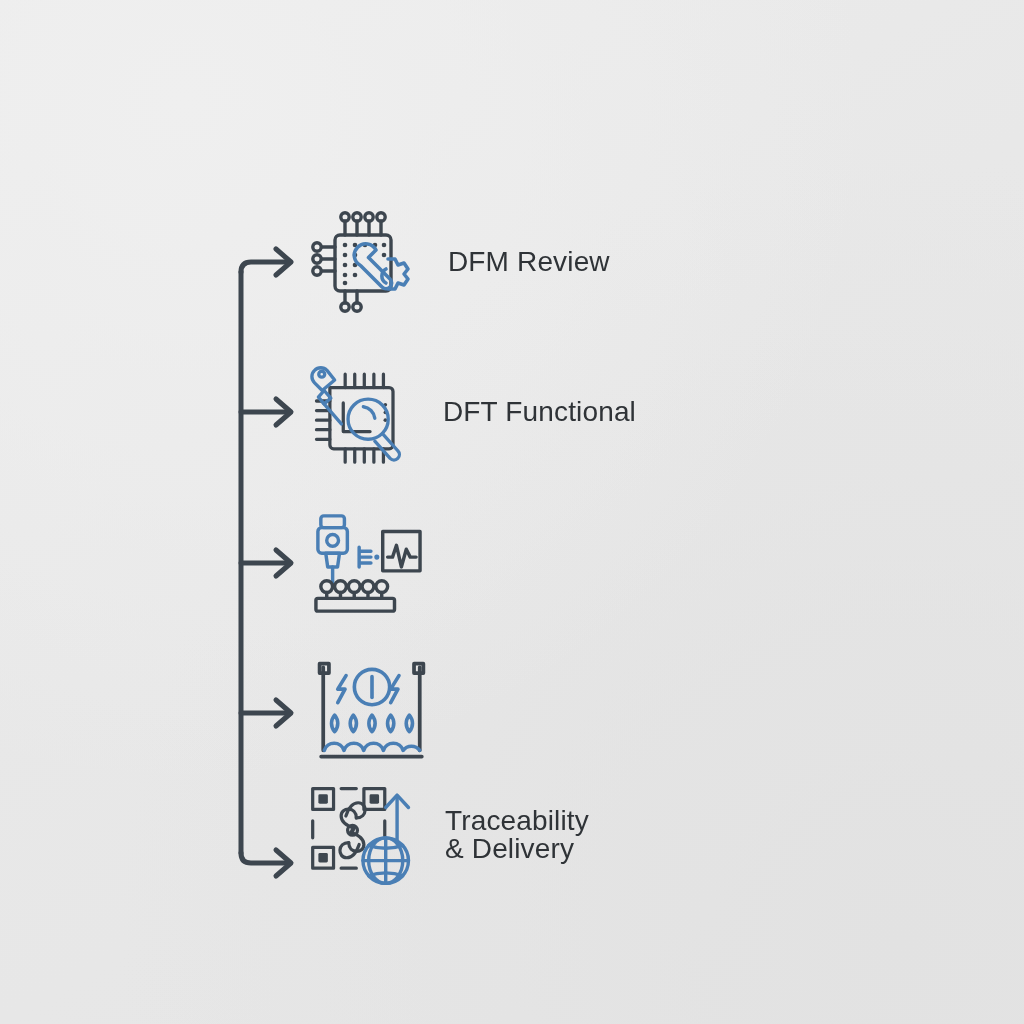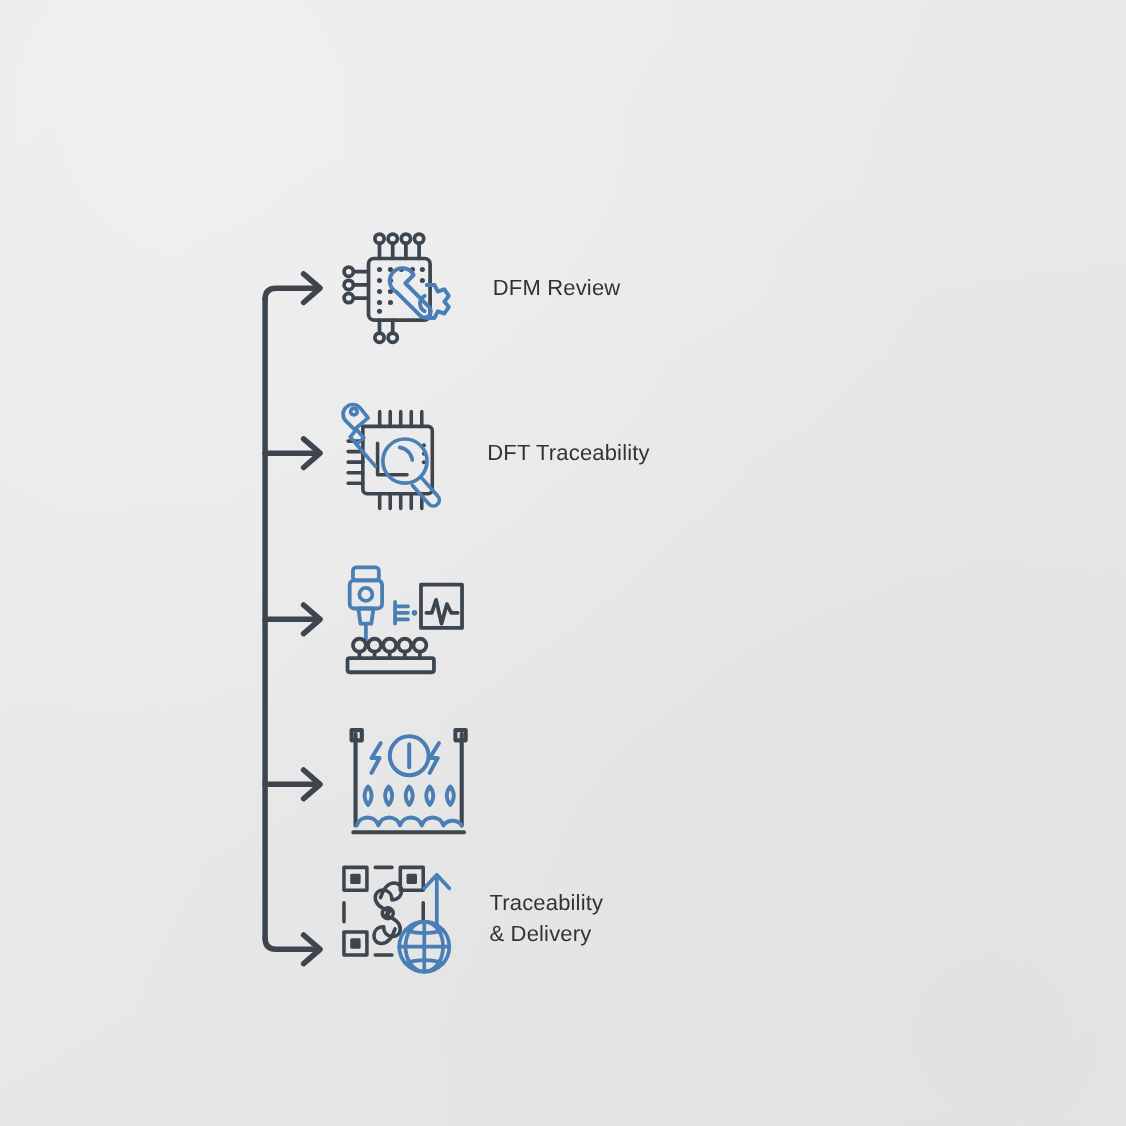--- a/index.html
+++ b/index.html
@@ -37,21 +37,21 @@
   }
   .icon-box {
     width: 110px;
     height: 110px;
     flex: 0 0 110px;
     display: block;
   }
   .row-label {
     margin-left: 28px;
     color: #2f3337;
-    font-size: 20px;
+    font-size: 28px;
     line-height: 28.5px;
     letter-spacing: 0.15px;
     white-space: pre-line;
     font-weight: 400;
   }
 </style>
 </head>
 <body>
 
 <div id="canvas">
@@ -135,21 +135,21 @@
       <g fill="none" stroke="#4a7fb5" stroke-width="3.5" stroke-linecap="round" stroke-linejoin="round">
         <path d="M10,14 a9,9 0 0 1 13,0 l8,10 -13,11 -8,-8 a9,9 0 0 1 0,-13 Z"></path>
         <circle cx="17.5" cy="18" r="3.1"></circle>
         <path d="M20,35 l7,8 -7,6 -6,-7 Z"></path>
         <path d="M19,48 L38,70"></path>
         <circle cx="66" cy="65" r="21"></circle>
         <path d="M81,80 L97,98 a5.5,5.5 0 0 1 -8,8 L73,88"></path>
         <path d="M61,52 a14,14 0 0 1 12,12"></path>
       </g>
     </svg>
-    <div class="row-label">DFT Traceability</div>
+    <div class="row-label">DFT Functional</div>
   </div>
 
   <div class="row" style="left:312px; top:508px;">
     <svg class="icon-box" viewBox="0 0 112 108" xmlns="http://www.w3.org/2000/svg">
       <g fill="none" stroke="#4a7fb5" stroke-width="3.5" stroke-linecap="round" stroke-linejoin="round">
         <rect x="9" y="6" width="24" height="12" rx="3"></rect>
         <rect x="6" y="18" width="30" height="26" rx="4"></rect>
         <circle cx="21" cy="31" r="6"></circle>
         <path d="M14,44 L28,44 L26,58 L16,58 Z"></path>
         <path d="M21,58 L21,78"></path>

